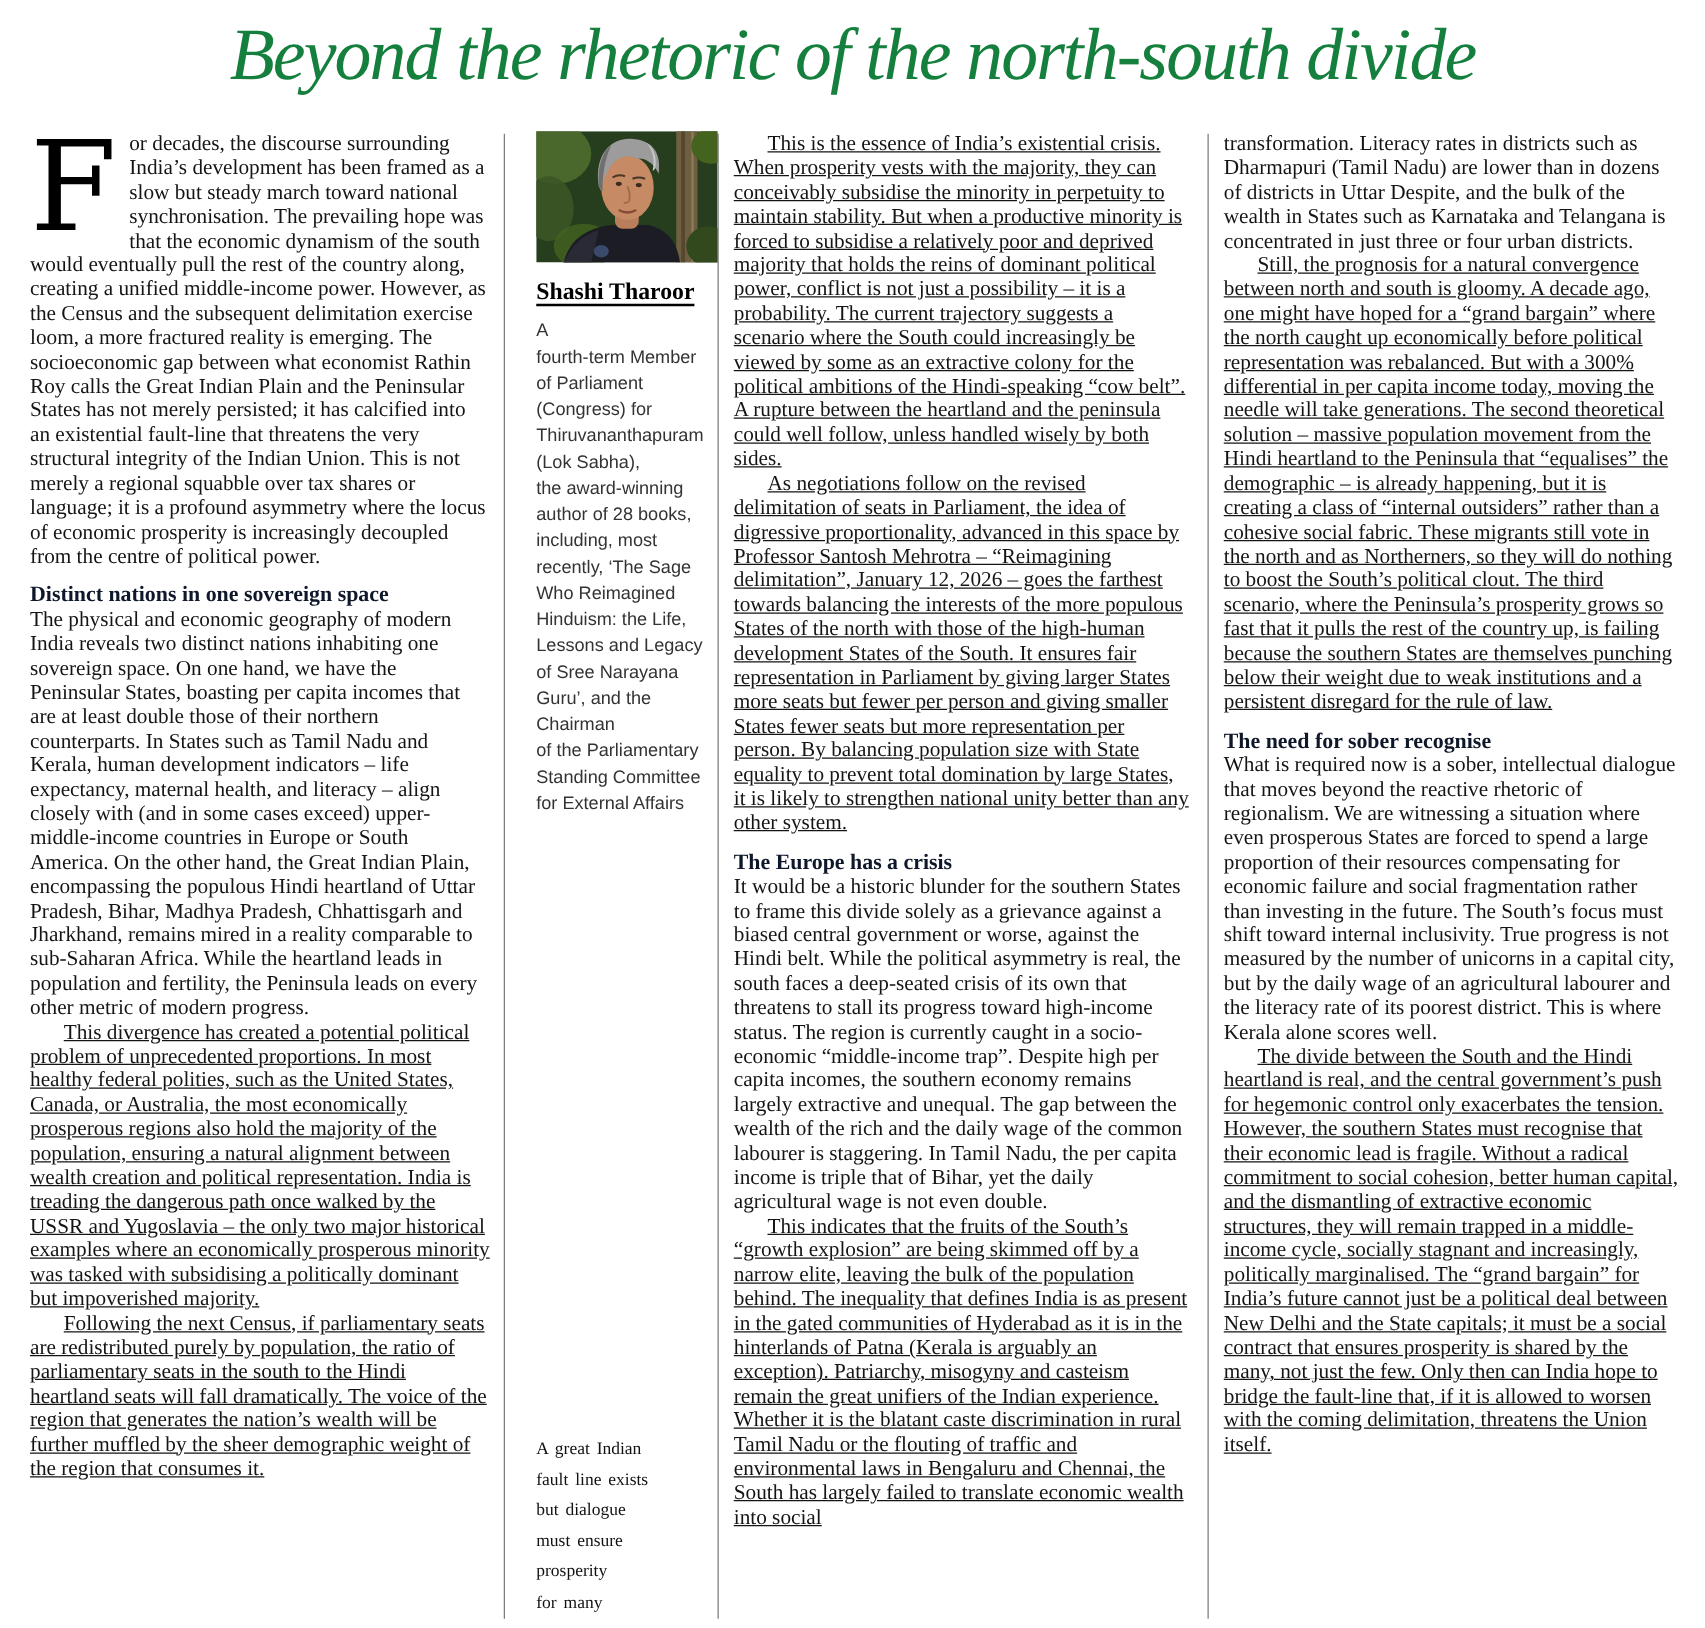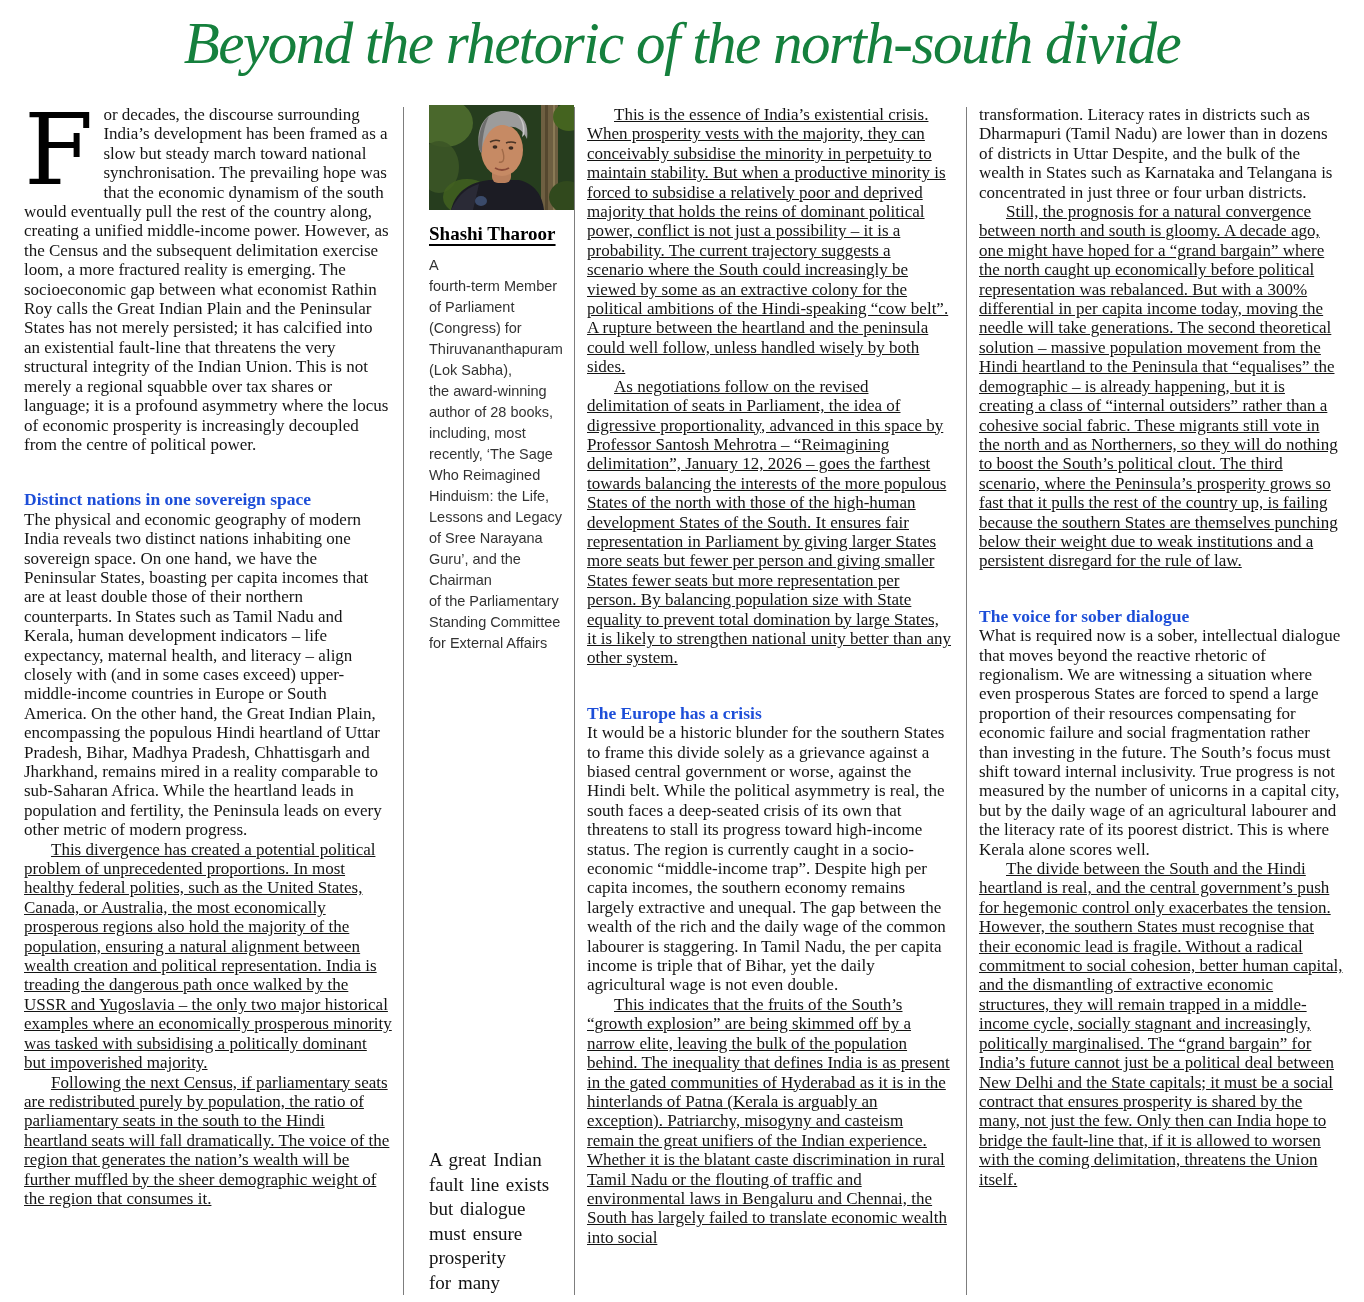--- a/index.html
+++ b/index.html
@@ -15,37 +15,37 @@
     line-height:86px; margin:0;
   }
   .vrule { position:absolute; top:107px; width:1px; height:1188px; background:#7d7d7d; }
   .col { position:absolute; top:105px; font-size:17px; line-height:19.4px; text-align:left; }
   #col1 { left:24px;  width:368px; }
   #col2 { left:429px; width:145px; height:1192px; display:flex; flex-direction:column; }
   #col3 { left:587px; width:364px; }
   #col4 { left:979px; width:364px; }
   p.body { margin:0; }
   p.ind  { text-indent:27px;text-decoration:underline; }
-  .subhead { font-weight:700; font-size:17.5px; line-height:19.4px; margin:36px 0 0 0; color:#1d4ed8; }
+  .subhead { font-weight:700; font-size:17.5px; line-height:19.4px; margin:12px 0 0 0; color:#0f172a; }
   .dropcap {
     float:left; font-family:"DejaVu Serif", serif;
     font-size:100px; line-height:79px; padding:5px 10px 0 0; color:#000;
   }
   .photo { width:145px; height:105px; display:block; }
   .author-name {
     display:inline-block; margin-top:14px; font-size:19px; font-weight:700; color:#000;
     text-decoration:underline; text-decoration-thickness:2px; text-underline-offset:4px;
   }
   .bio {
     margin-top:12px; font-family:"Liberation Sans", sans-serif;
     font-size:14.5px; line-height:21px; color:#333333; white-space:pre-line;
   }
   .pullquote {
     margin-top:auto; padding-bottom:2px;
-    font-size:19px; line-height:24.5px; word-spacing:2px;
+    font-size:14px; line-height:24.5px; word-spacing:2px;
     color:#111111; white-space:pre-line;
   }
 </style>
 </head>
 <body>
 
 <div class="page">
 
   <h1 class="headline">Beyond the rhetoric of the north-south divide</h1>
 
@@ -119,18 +119,18 @@
     <p class="body ind">This is the essence of India’s existential crisis. When prosperity vests with the majority, they can conceivably subsidise the minority in perpetuity to maintain stability. But when a productive minority is forced to subsidise a relatively poor and deprived majority that holds the reins of dominant political power, conflict is not just a possibility – it is a probability. The current trajectory suggests a scenario where the South could increasingly be viewed by some as an extractive colony for the political ambitions of the Hindi-speaking “cow belt”. A rupture between the heartland and the peninsula could well follow, unless handled wisely by both sides.</p>
     <p class="body ind">As negotiations follow on the revised delimitation of seats in Parliament, the idea of digressive proportionality, advanced in this space by Professor Santosh Mehrotra – “Reimagining delimitation”, January 12, 2026 – goes the farthest towards balancing the interests of the more populous States of the north with those of the high-human development States of the South. It ensures fair representation in Parliament by giving larger States more seats but fewer per person and giving smaller States fewer seats but more representation per person. By balancing population size with State equality to prevent total domination by large States, it is likely to strengthen national unity better than any other system.</p>
     <h3 class="subhead">The Europe has a crisis</h3>
     <p class="body">It would be a historic blunder for the southern States to frame this divide solely as a grievance against a biased central government or worse, against the Hindi belt. While the political asymmetry is real, the south faces a deep-seated crisis of its own that threatens to stall its progress toward high-income status. The region is currently caught in a socio-economic “middle-income trap”. Despite high per capita incomes, the southern economy remains largely extractive and unequal. The gap between the wealth of the rich and the daily wage of the common labourer is staggering. In Tamil Nadu, the per capita income is triple that of Bihar, yet the daily agricultural wage is not even double.</p>
     <p class="body ind">This indicates that the fruits of the South’s “growth explosion” are being skimmed off by a narrow elite, leaving the bulk of the population behind. The inequality that defines India is as present in the gated communities of Hyderabad as it is in the hinterlands of Patna (Kerala is arguably an exception). Patriarchy, misogyny and casteism remain the great unifiers of the Indian experience. Whether it is the blatant caste discrimination in rural Tamil Nadu or the flouting of traffic and environmental laws in Bengaluru and Chennai, the South has largely failed to translate economic wealth into social</p>
   </div>
 
   <div class="col" id="col4">
     <p class="body">transformation. Literacy rates in districts such as Dharmapuri (Tamil Nadu) are lower than in dozens of districts in Uttar Despite, and the bulk of the wealth in States such as Karnataka and Telangana is concentrated in just three or four urban districts.</p>
     <p class="body ind">Still, the prognosis for a natural convergence between north and south is gloomy. A decade ago, one might have hoped for a “grand bargain” where the north caught up economically before political representation was rebalanced. But with a 300% differential in per capita income today, moving the needle will take generations. The second theoretical solution – massive population movement from the Hindi heartland to the Peninsula that “equalises” the demographic – is already happening, but it is creating a class of “internal outsiders” rather than a cohesive social fabric. These migrants still vote in the north and as Northerners, so they will do nothing to boost the South’s political clout. The third scenario, where the Peninsula’s prosperity grows so fast that it pulls the rest of the country up, is failing because the southern States are themselves punching below their weight due to weak institutions and a persistent disregard for the rule of law.</p>
-    <h3 class="subhead">The voice for sober dialogue</h3>
+    <h3 class="subhead">The need for sober recognise</h3>
     <p class="body">What is required now is a sober, intellectual dialogue that moves beyond the reactive rhetoric of regionalism. We are witnessing a situation where even prosperous States are forced to spend a large proportion of their resources compensating for economic failure and social fragmentation rather than investing in the future. The South’s focus must shift toward internal inclusivity. True progress is not measured by the number of unicorns in a capital city, but by the daily wage of an agricultural labourer and the literacy rate of its poorest district. This is where Kerala alone scores well.</p>
     <p class="body ind">The divide between the South and the Hindi heartland is real, and the central government’s push for hegemonic control only exacerbates the tension. However, the southern States must recognise that their economic lead is fragile. Without a radical commitment to social cohesion, better human capital, and the dismantling of extractive economic structures, they will remain trapped in a middle-income cycle, socially stagnant and increasingly, politically marginalised. The “grand bargain” for India’s future cannot just be a political deal between New Delhi and the State capitals; it must be a social contract that ensures prosperity is shared by the many, not just the few. Only then can India hope to bridge the fault-line that, if it is allowed to worsen with the coming delimitation, threatens the Union itself.</p>
   </div>
 
 </div>
 
 </body></html>

